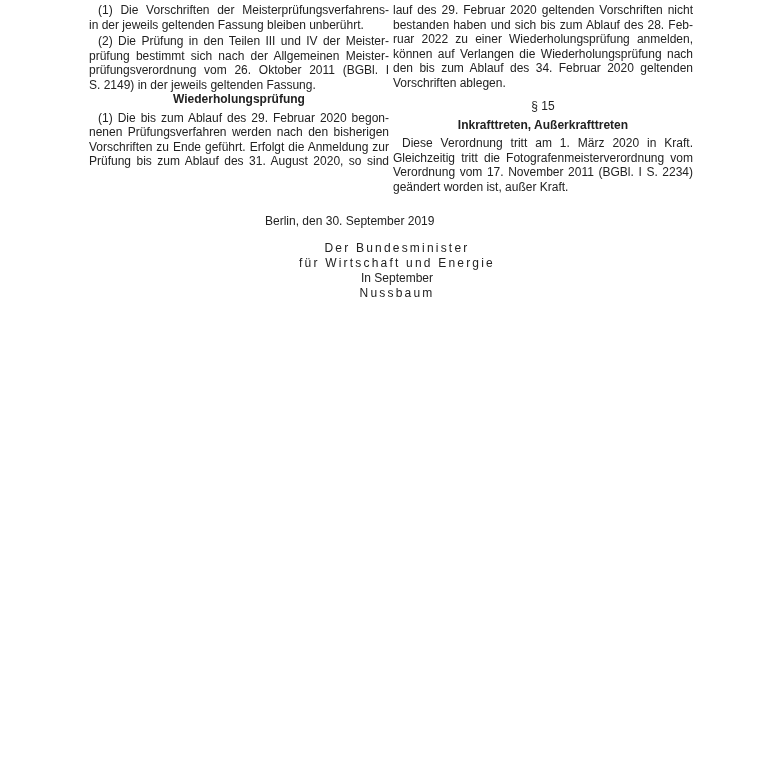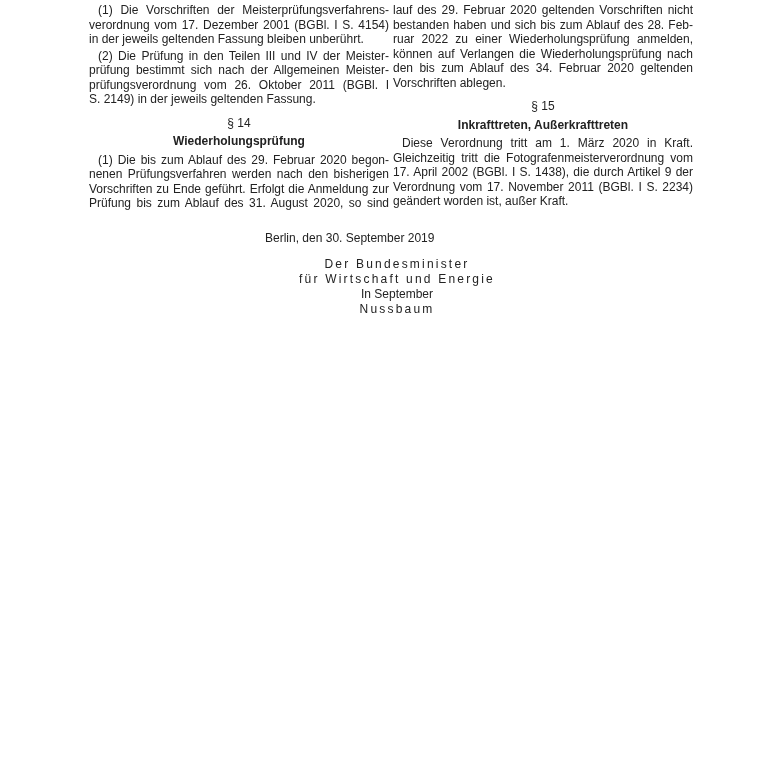--- a/index.html
+++ b/index.html
@@ -62,30 +62,28 @@
   .sig-line.spaced { letter-spacing: 2.2px; }
 </style>
 </head>
 <body>
 
 <div class="sheet">
   <div class="cols">
     <div class="col" id="col-left">
         <div class="para">
           <div class="line j indent">(1) Die Vorschriften der Meisterprüfungsverfahrens-</div>
-          <div class="line j">verordnung vom 17. Dezember 2001 (BGBl. I S. 4154)</div>
           <div class="line">in der jeweils geltenden Fassung bleiben unberührt.</div>
         </div>
         <div class="para">
           <div class="line j indent">(2) Die Prüfung in den Teilen III und IV der Meister-</div>
           <div class="line j">prüfung bestimmt sich nach der Allgemeinen Meister-</div>
           <div class="line j">prüfungsverordnung vom 26. Oktober 2011 (BGBl. I</div>
           <div class="line">S. 2149) in der jeweils geltenden Fassung.</div>
         </div>
-        <div class="sec-num">§ 14</div>
         <div class="sec-title">Wiederholungsprüfung</div>
         <div class="para">
           <div class="line j indent">(1) Die bis zum Ablauf des 29. Februar 2020 begon-</div>
           <div class="line j">nenen Prüfungsverfahren werden nach den bisherigen</div>
           <div class="line j">Vorschriften zu Ende geführt. Erfolgt die Anmeldung zur</div>
           <div class="line j">Prüfung bis zum Ablauf des 31. August 2020, so sind</div>
         </div>
       </div>
     <div class="col" id="col-right">
         <div class="para">
@@ -94,21 +92,20 @@
           <div class="line j">ruar 2022 zu einer Wiederholungsprüfung anmelden,</div>
           <div class="line j">können auf Verlangen die Wiederholungsprüfung nach</div>
           <div class="line j">den bis zum Ablauf des 34. Februar 2020 geltenden</div>
           <div class="line">Vorschriften ablegen.</div>
         </div>
         <div class="sec-num">§ 15</div>
         <div class="sec-title">Inkrafttreten, Außerkrafttreten</div>
         <div class="para">
           <div class="line j indent">Diese Verordnung tritt am 1. März 2020 in Kraft.</div>
           <div class="line j">Gleichzeitig tritt die Fotografenmeisterverordnung vom</div>
-          <div class="line j">17. April 2002 (BGBl. I S. 1438), die durch Artikel 9 der</div>
           <div class="line j">Verordnung vom 17. November 2011 (BGBl. I S. 2234)</div>
           <div class="line">geändert worden ist, außer Kraft.</div>
         </div>
       </div>
   </div>
   <div class="place-date">Berlin, den 30. September 2019</div>
   <div class="signature" id="signature">
       <div class="sig-line spaced">Der Bundesminister</div>
       <div class="sig-line spaced">für Wirtschaft und Energie</div>
       <div class="sig-line">In September</div>

